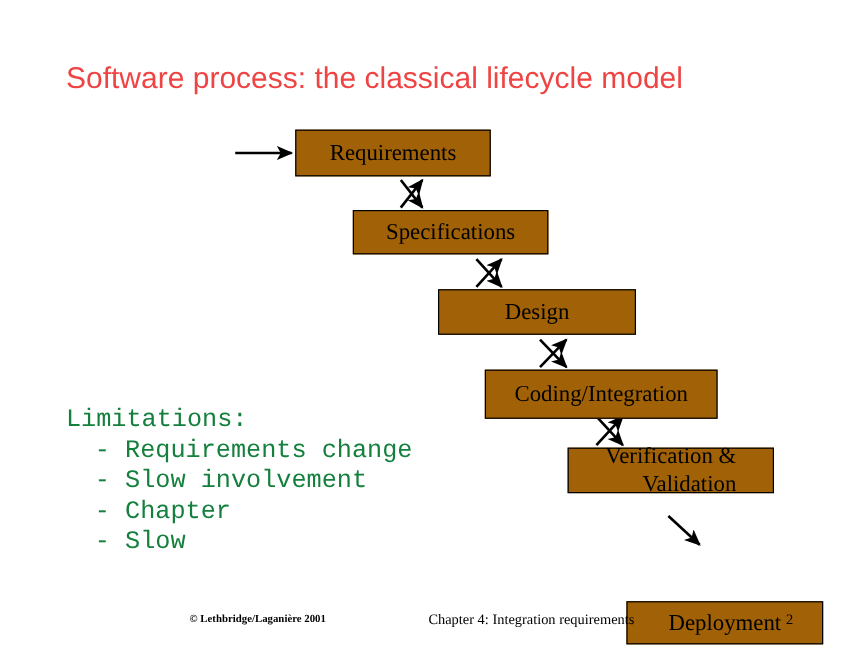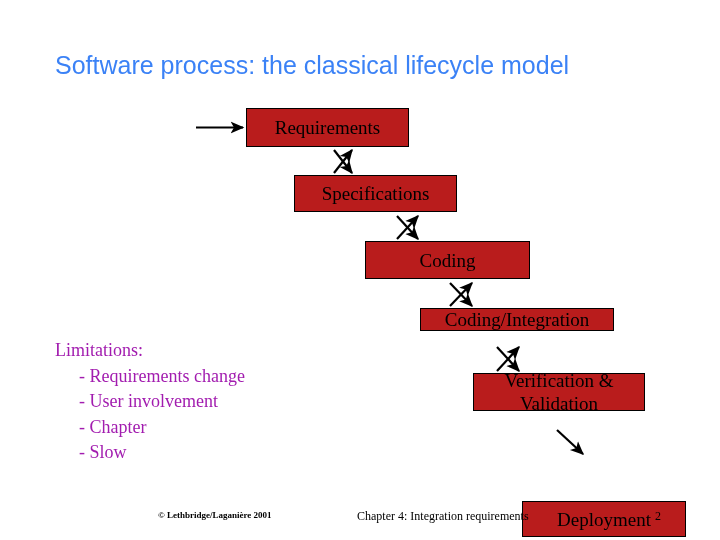--- a/index.html
+++ b/index.html
@@ -18,63 +18,63 @@
   }
   #slide-title {
     position: absolute;
     left: 55px;
     top: 50px;
     width: 620px;
     font-family: "Liberation Sans", "DejaVu Sans", sans-serif;
     font-size: 25px;
     font-weight: normal;
     line-height: 30px;
-    color: #3b82f6;
+    color: #ef4444;
     white-space: nowrap;
   }
   .proc-box {
     position: absolute;
     box-sizing: border-box;
     border: 1.5px solid #000000;
-    background: #b91c1c;
+    background: #a16207;
     display: flex;
     align-items: center;
     justify-content: center;
-    text-align: center;
+    text-align: right;
     font-family: "Liberation Serif", "DejaVu Serif", serif;
     font-size: 19px;
     line-height: 23px;
     color: #000000;
     white-space: pre-line;
   }
   #box-requirements { left: 246px; top: 108px; width: 163px; height: 39px; }
   #box-specifications { left: 294px; top: 175px; width: 163px; height: 37px; }
   #box-design { left: 365px; top: 241px; width: 165px; height: 38px; }
-  #box-coding { left: 420px; top: 308px; width: 194px; height: 23px; }
+  #box-coding { left: 404px; top: 308px; width: 194px; height: 41px; }
   #box-verification { left: 473px; top: 373px; width: 172px; height: 38px; }
   #box-deployment { left: 522px; top: 469px; width: 164px; height: 36px; margin-top: 32px; }
 
   #arrow-layer {
     position: absolute;
     left: 0;
     top: 0;
     width: 720px;
     height: 540px;
     pointer-events: none;
   }
 
   #limitations {
     position: absolute;
     left: 55px;
     top: 338px;
     width: 300px;
-    font-family: Liberation Serif, serif;
-    font-size: 18px;
+    font-family: Liberation Mono, monospace;
+    font-size: 21px;
     line-height: 25.5px;
-    color: #a21caf;
+    color: #15803d;
   }
   #limitations .lim-heading { display: block; }
   #limitations .lim-item { display: block; padding-left: 24px; }
 
   .footer-text {
     position: absolute;
     font-family: "Liberation Serif", "DejaVu Serif", serif;
     color: #000000;
     white-space: nowrap;
   }
@@ -115,33 +115,33 @@
       <line x1="497" y1="347" x2="519" y2="371" marker-end="url(#head-end)"></line>
 
       <line x1="557" y1="430" x2="583" y2="454" marker-end="url(#head-end)"></line>
     </g>
   </svg>
 
   <div class="proc-box" id="box-requirements">Requirements</div>
 
   <div class="proc-box" id="box-specifications">Specifications</div>
 
-  <div class="proc-box" id="box-design">Coding</div>
+  <div class="proc-box" id="box-design">Design</div>
 
   <div class="proc-box" id="box-coding">Coding/Integration</div>
 
   <div class="proc-box" id="box-verification">Verification &amp;
 Validation</div>
 
   <div class="proc-box" id="box-deployment">Deployment</div>
 
   <div id="limitations">
     <span class="lim-heading">Limitations:</span>
     <span class="lim-item">- Requirements change</span>
-    <span class="lim-item">- User involvement</span>
+    <span class="lim-item">- Slow involvement</span>
     <span class="lim-item">- Chapter</span>
     <span class="lim-item">- Slow</span>
   </div>
 
   <div class="footer-text" id="footer-copyright">© Lethbridge/Laganière 2001</div>
 
   <div class="footer-text" id="footer-chapter">Chapter 4: Integration requirements</div>
 
   <div class="footer-text" id="footer-pagenum">2</div>
 

